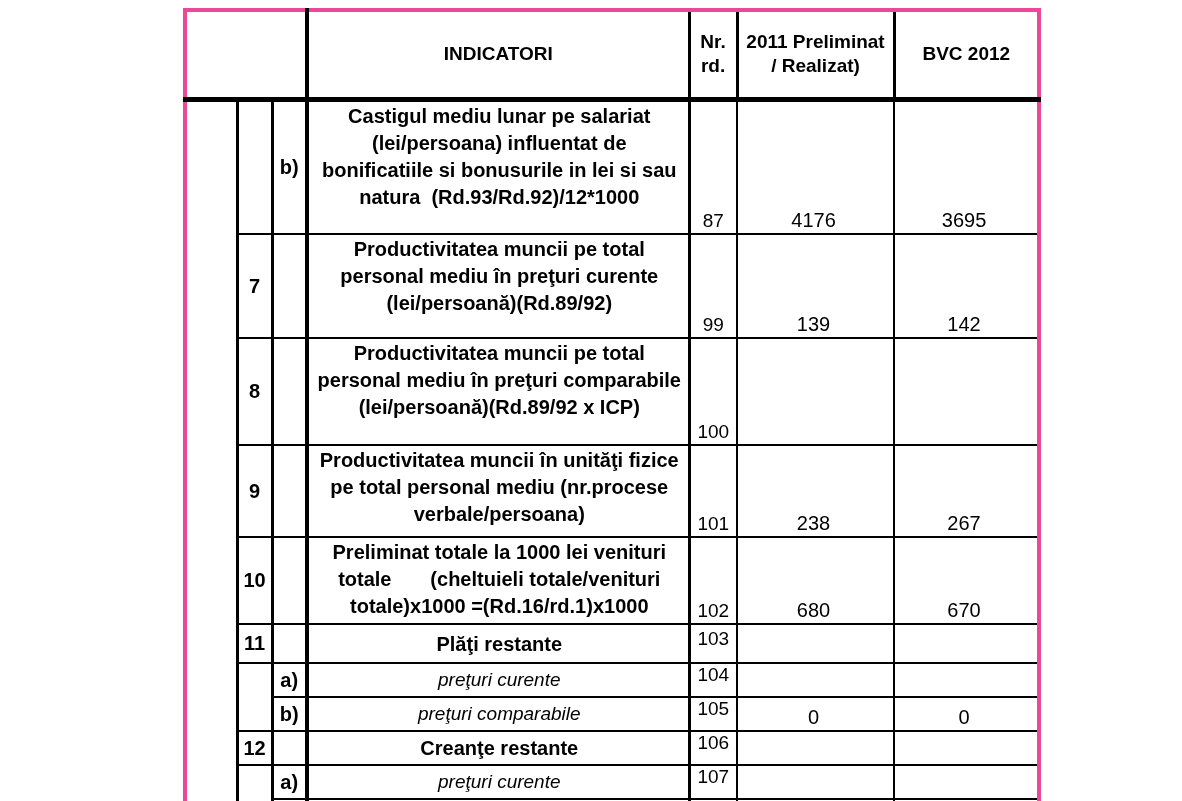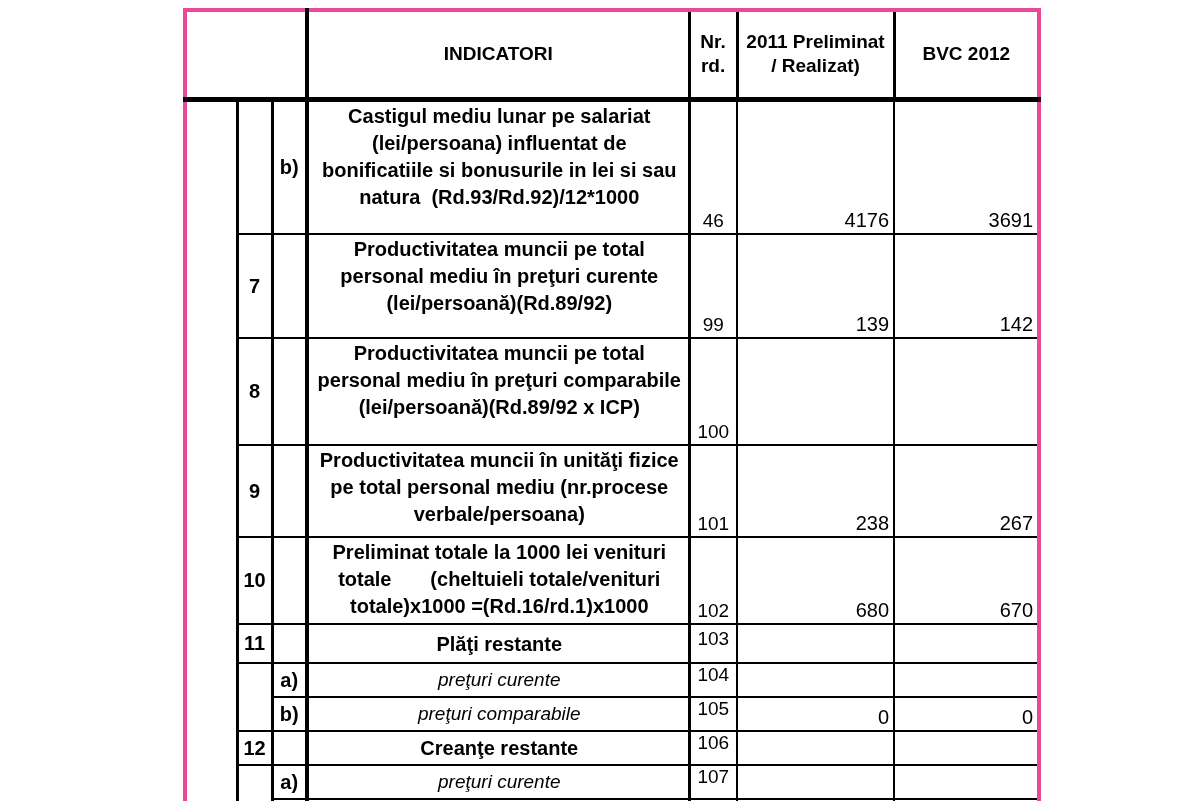--- a/index.html
+++ b/index.html
@@ -81,21 +81,21 @@
   }
   td.c-nr {
     font-size: 19px;
     text-align: center;
     vertical-align: bottom;
     padding-bottom: 1px;
   }
   td.c-nr.mid { vertical-align: middle; padding-bottom: 10px; }
   td.c-val {
     font-size: 20px;
-    text-align: right;
+    text-align: center;
     vertical-align: bottom;
     padding: 0 4px 1px 0;
   }
 </style>
 </head>
 <body>
 
 <div class="page">
   <table class="indicators">
     <colgroup>
@@ -117,23 +117,23 @@
       <td class="hdr v3">2011 Preliminat
 / Realizat)</td>
       <td class="hdr v3">BVC 2012</td>
     </tr>
 
     <tr style="height:135px">
       <td rowspan="11" class="c-wide"></td>
       <td class="c-num"></td>
       <td class="c-letter">b)</td>
       <td class="c-ind">Castigul mediu lunar pe salariat (lei/persoana) influentat de bonificatiile si bonusurile in lei si sau natura  (Rd.93/Rd.92)/12*1000</td>
-      <td class="c-nr">46</td>
+      <td class="c-nr">87</td>
       <td class="c-val">4176</td>
-      <td class="c-val">3691</td>
+      <td class="c-val">3695</td>
     </tr>
 
     <tr style="height:104px">
       <td class="c-num">7</td>
       <td class="c-letter"></td>
       <td class="c-ind">Productivitatea muncii pe total personal mediu în preţuri curente (lei/persoană)(Rd.89/92)</td>
       <td class="c-nr">99</td>
       <td class="c-val">139</td>
       <td class="c-val">142</td>
     </tr>

